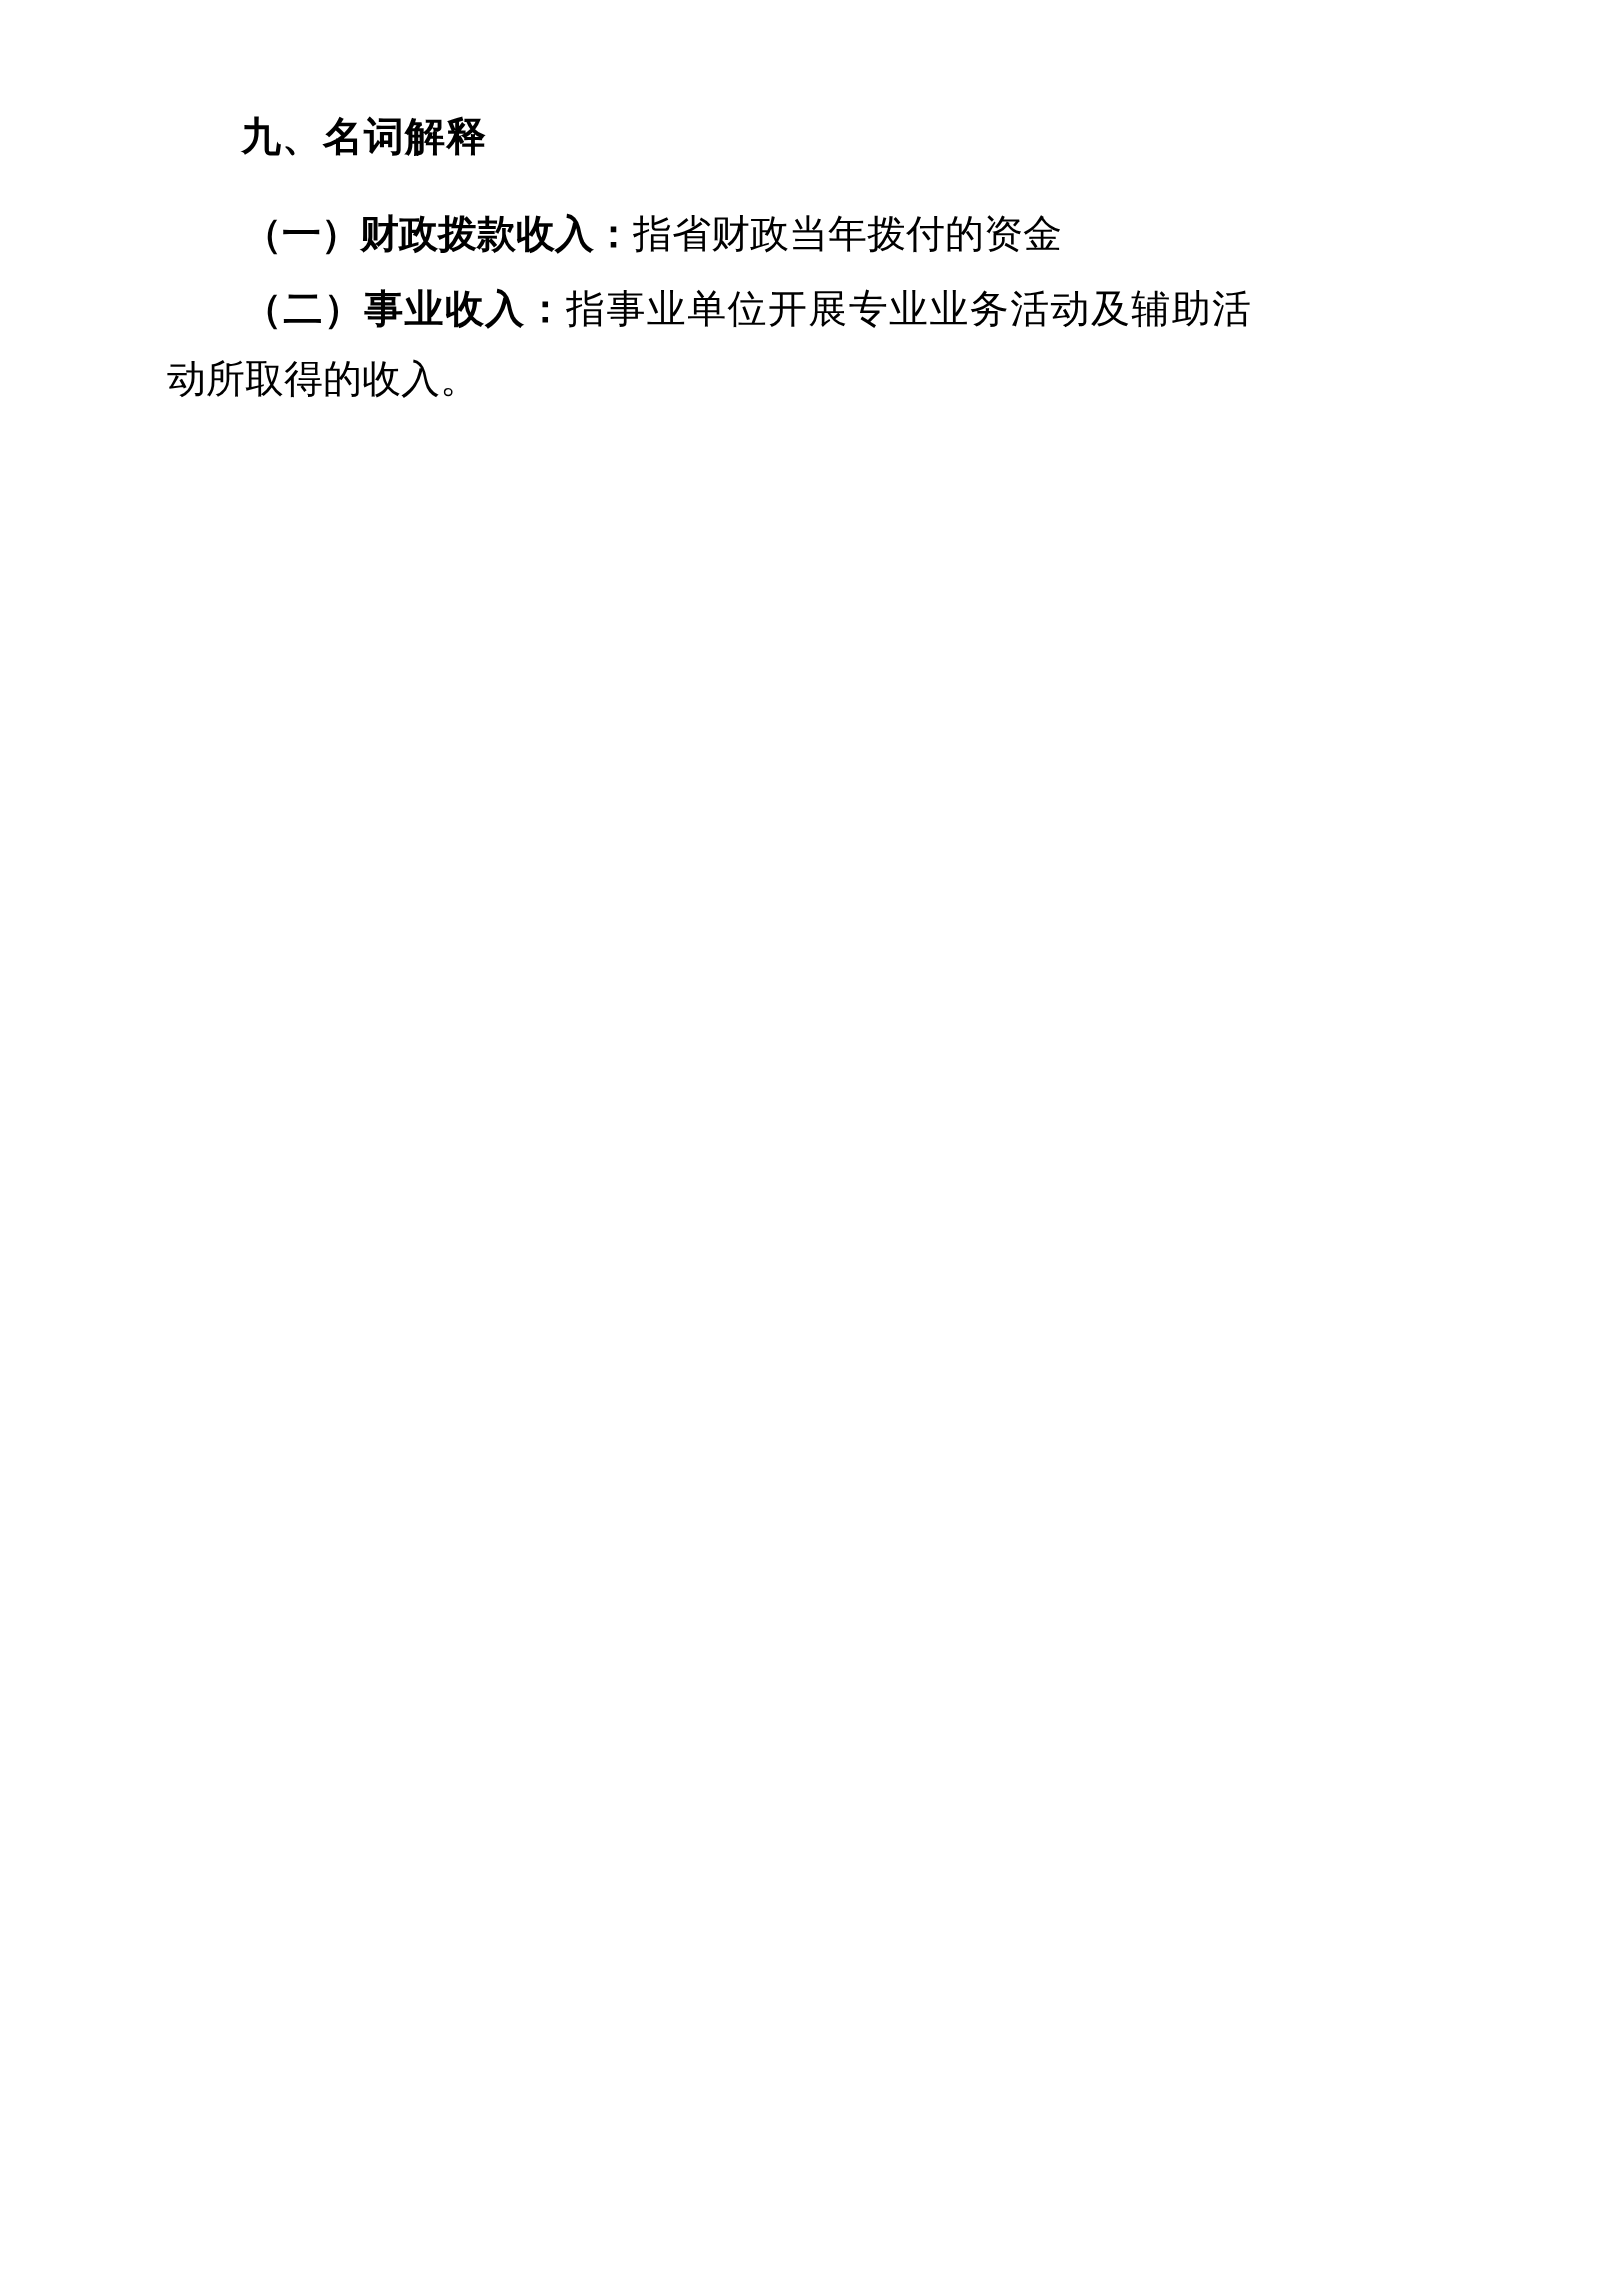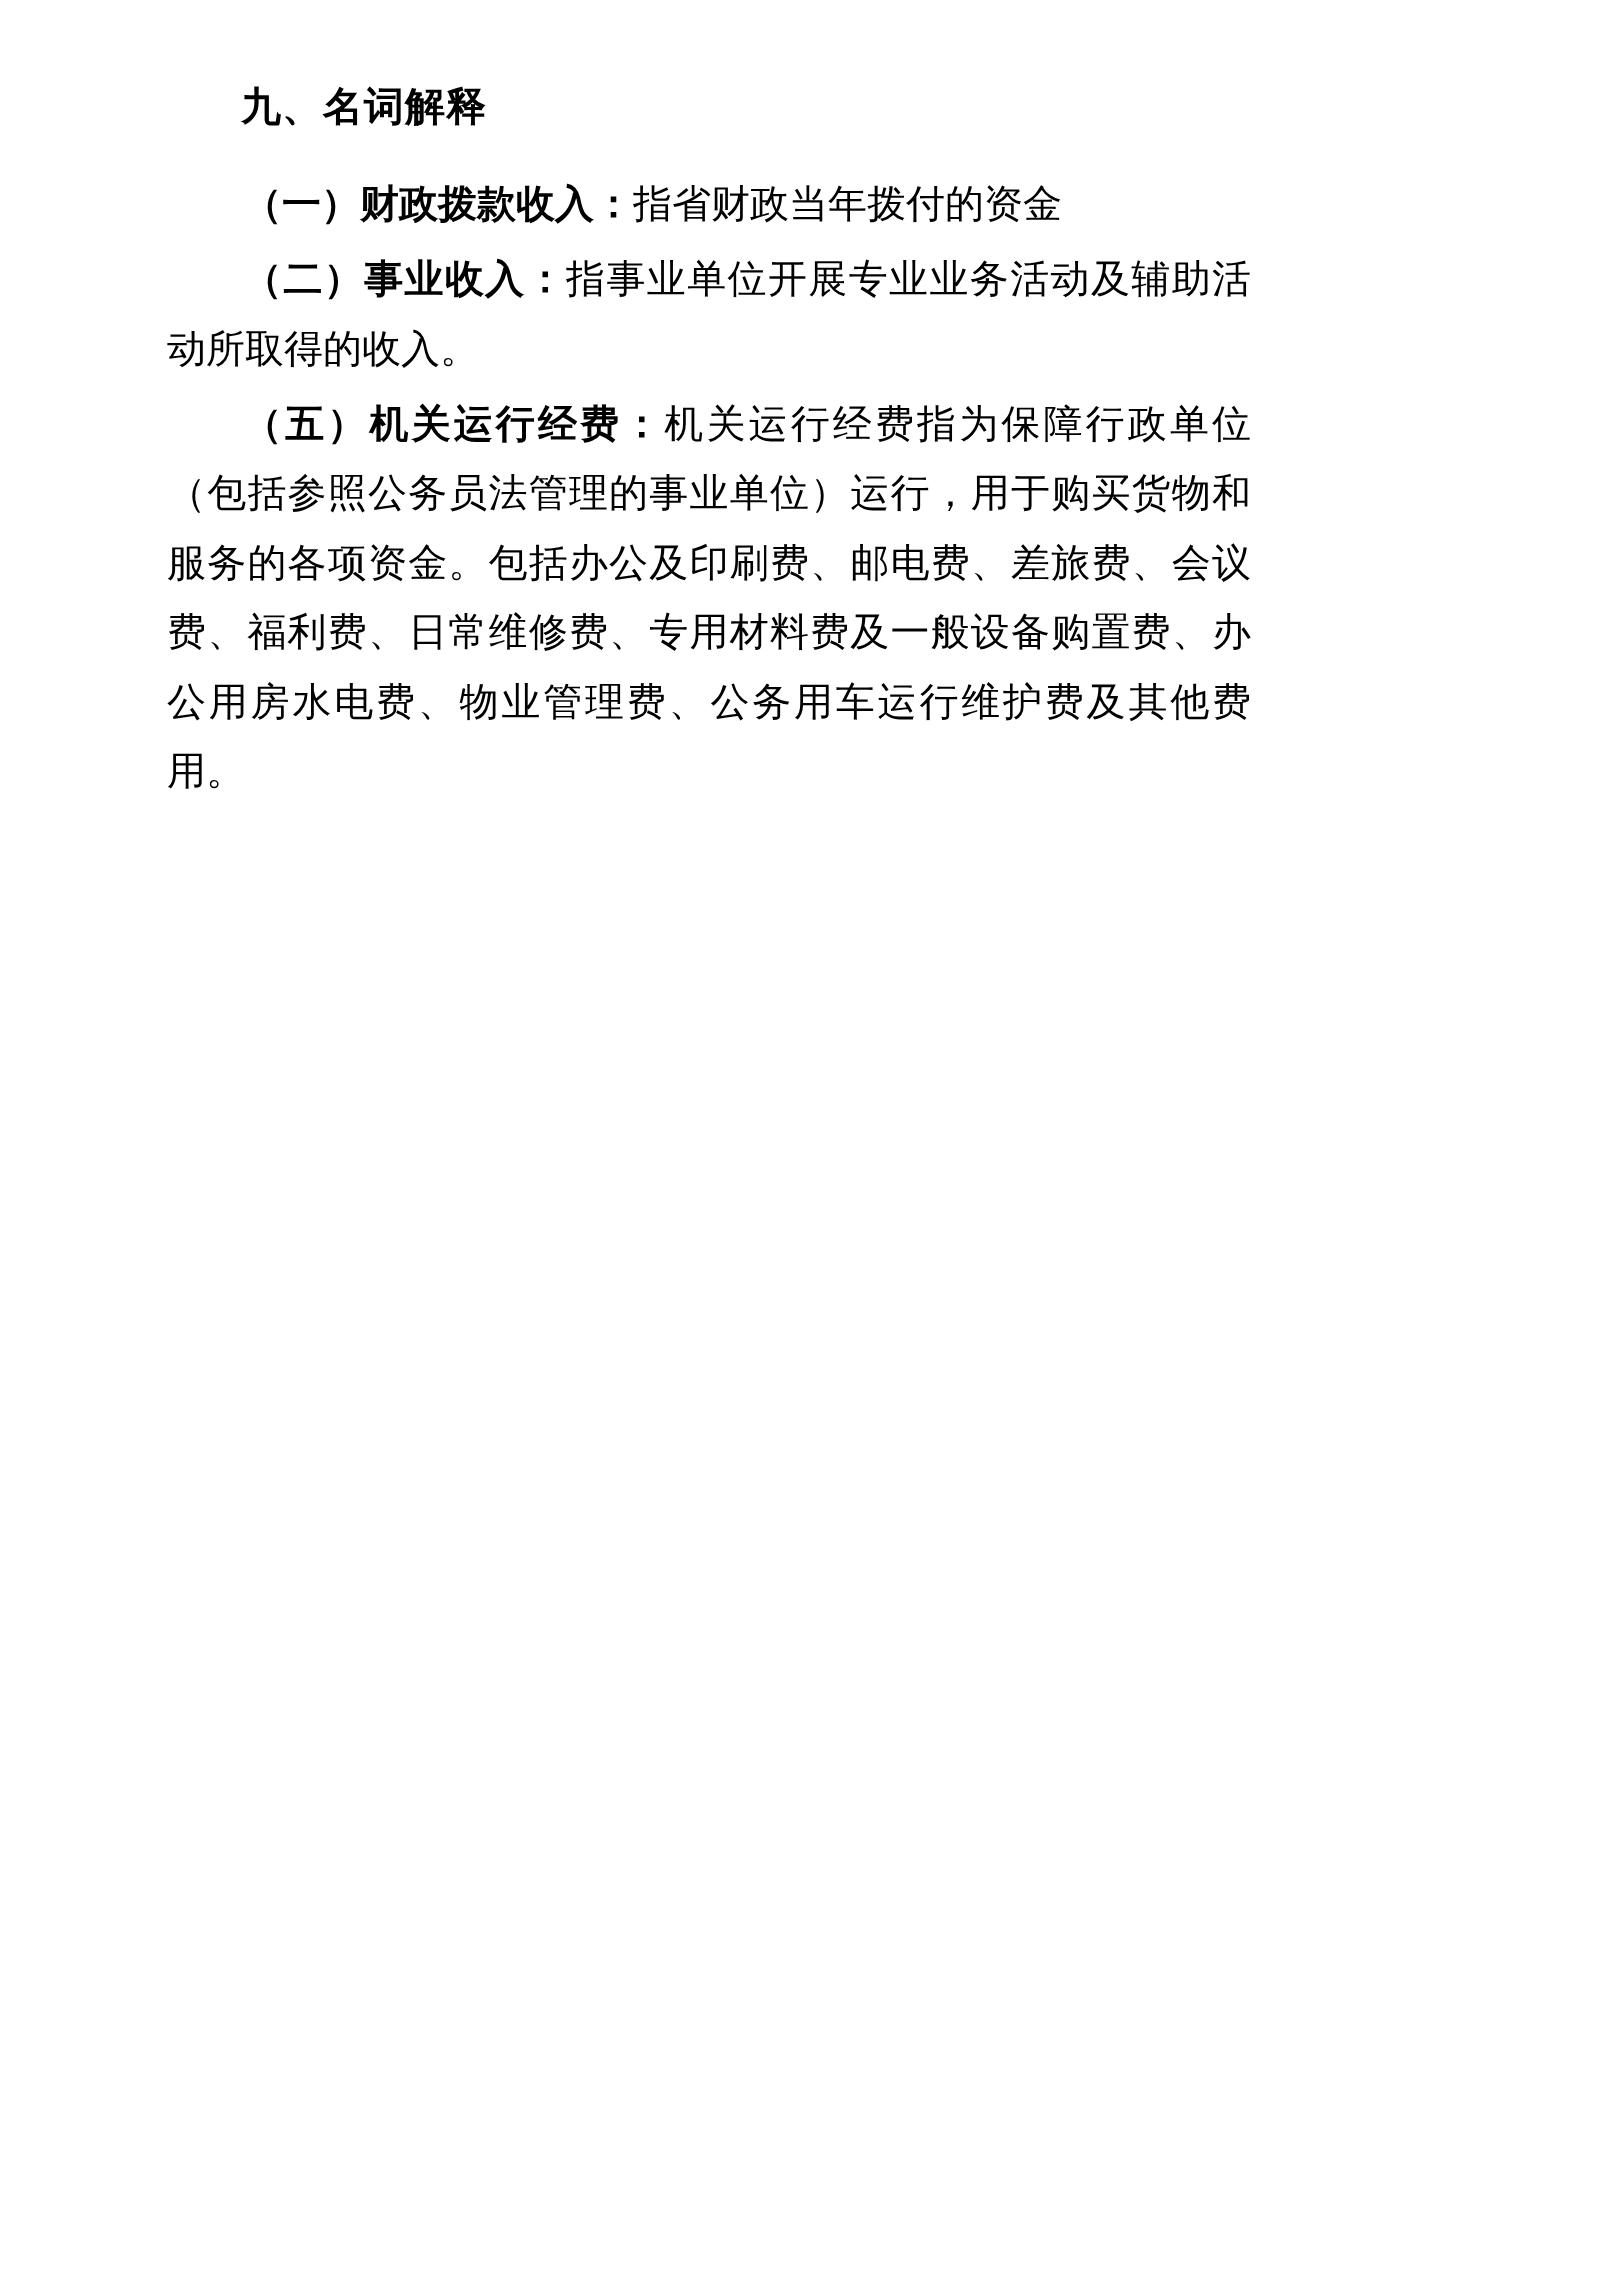--- a/index.html
+++ b/index.html
@@ -12,21 +12,21 @@
     height: 2293px;
     font-family: "DejaVu Serif", "Liberation Serif", serif;
     color: #000000;
     position: relative;
     overflow: hidden;
   }
   .page {
     box-sizing: border-box;
     width: 1416px;
     height: 2293px;
-    padding: 76px 165px 0 167px;
+    padding: 106px 165px 0 167px;
   }
   .doc-heading {
     font-size: 40px;
     font-weight: bold;
     letter-spacing: 1px;
     margin: 0 0 33px 0;
     text-indent: 74px;
     line-height: 1.5;
   }
   .para {
@@ -55,18 +55,15 @@
   <p class="para">
     <span class="term">（一）财政拨款收入：</span><span class="body-text">指省财政当年拨付的资金</span>
   </p>
 
   <p class="para">
     <span class="term">（二）事业收入：</span><span class="body-text">指事业单位开展专业业务活动及辅助活动所取得的收入。</span>
   </p>
 
 
 
-  <p class="para">
-    <span class="term">（五）机关运行经费：</span><span class="body-text">机关运行经费指为保障行政单位（包括参照公务员法管理的事业单位）运行，用于购买货物和服务的各项资金。包括办公及印刷费、邮电费、差旅费、会议费、福利费、日常维修费、专用材料费及一般设备购置费、办公用房水电费、物业管理费、公务用车运行维护费及其他费用。</span>
-  </p>
 
 </div>
 
 
 </body></html>

